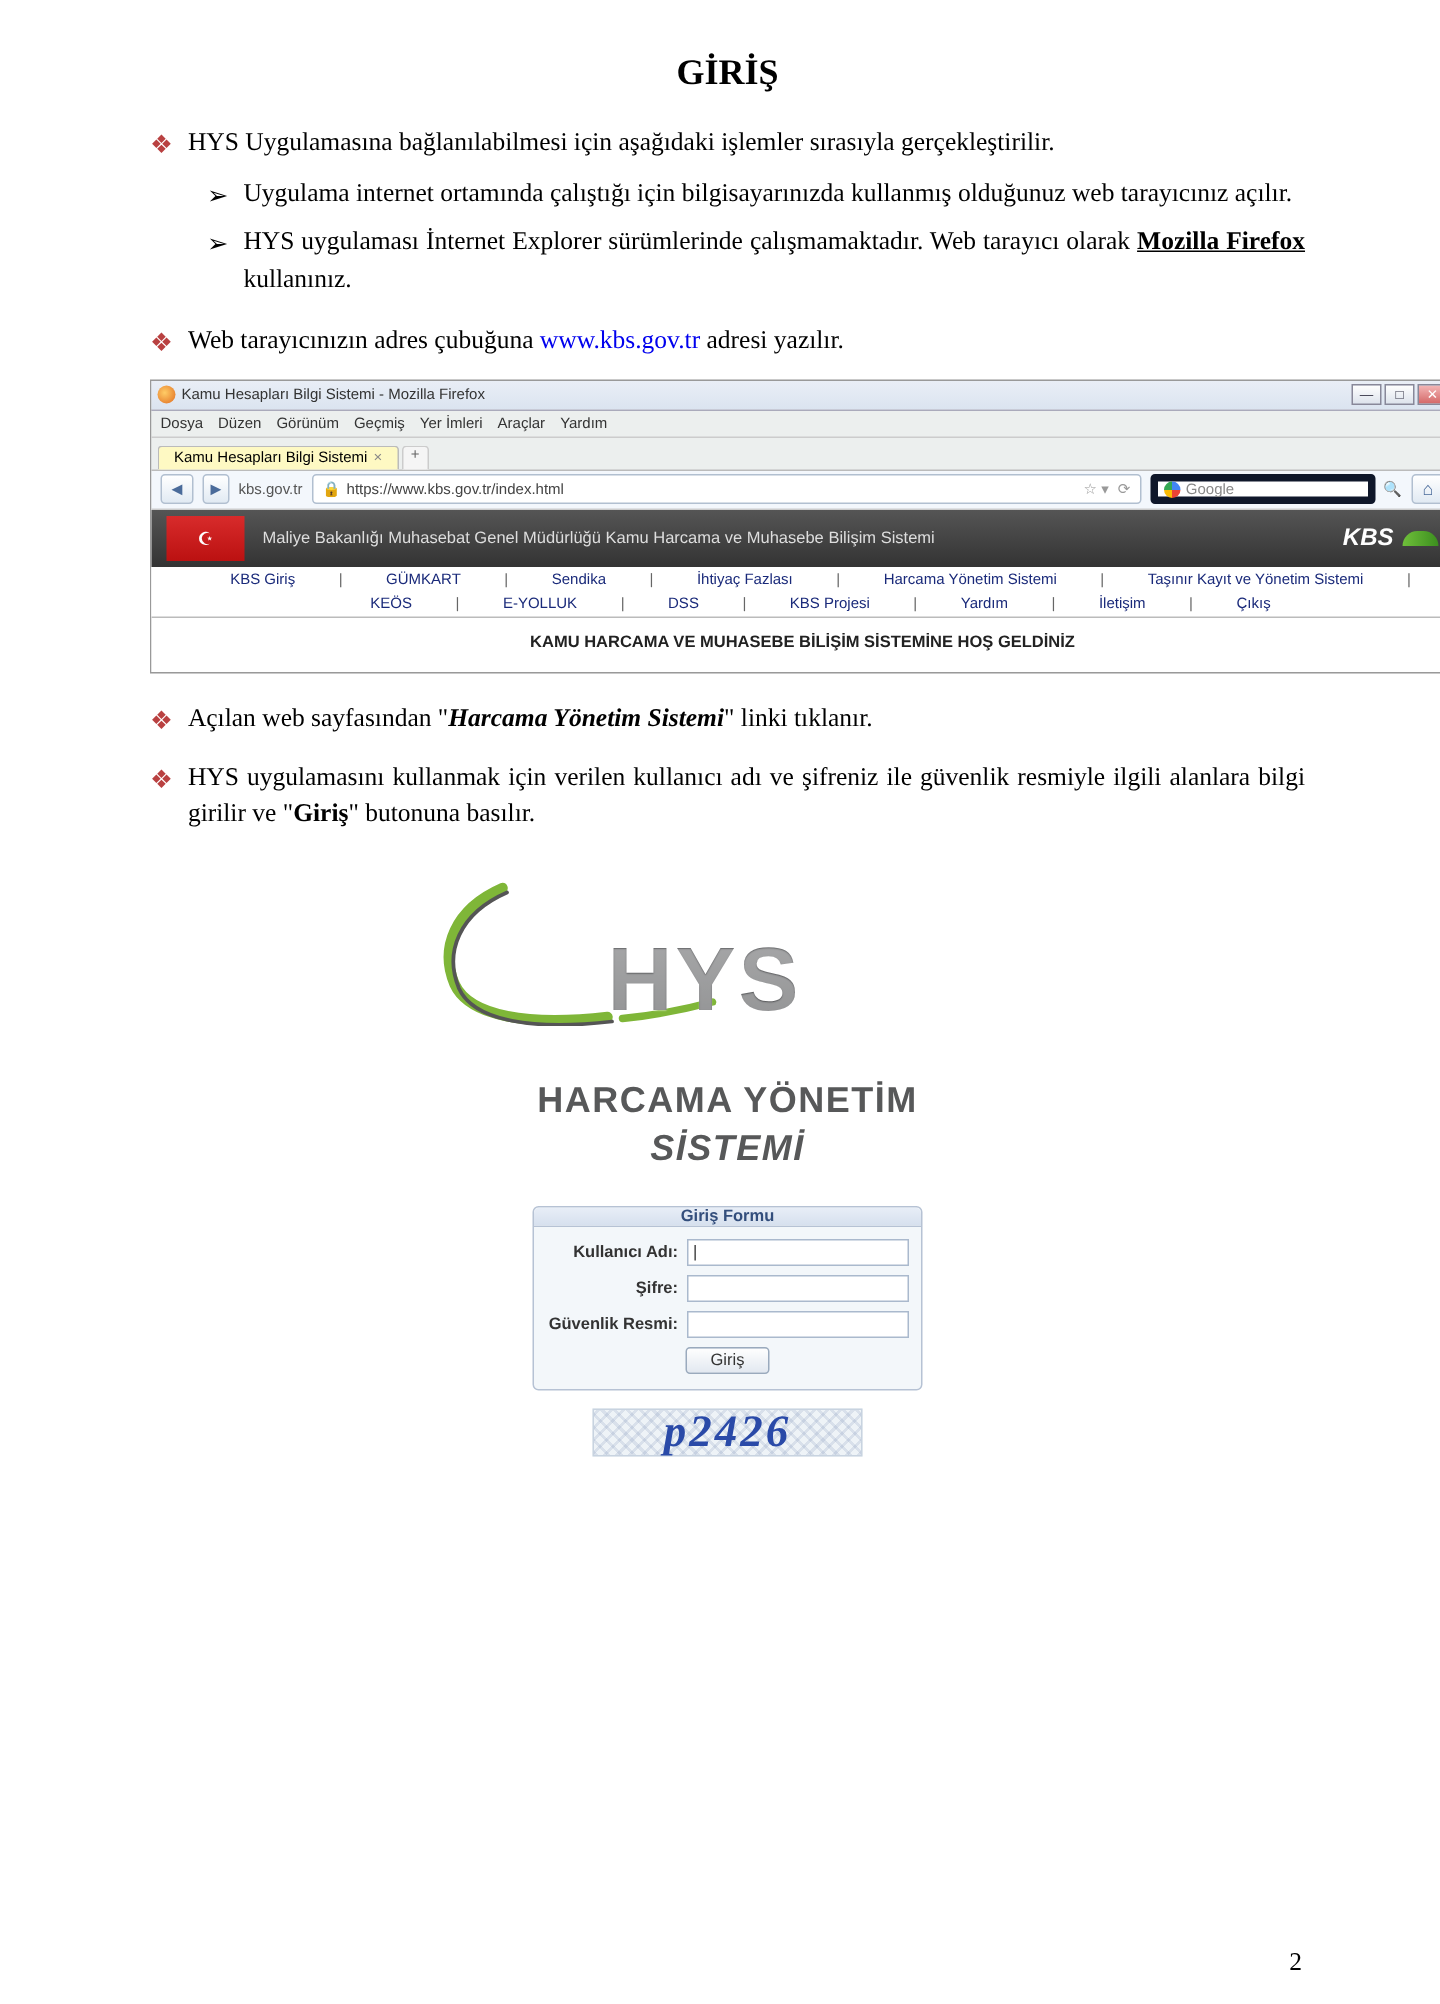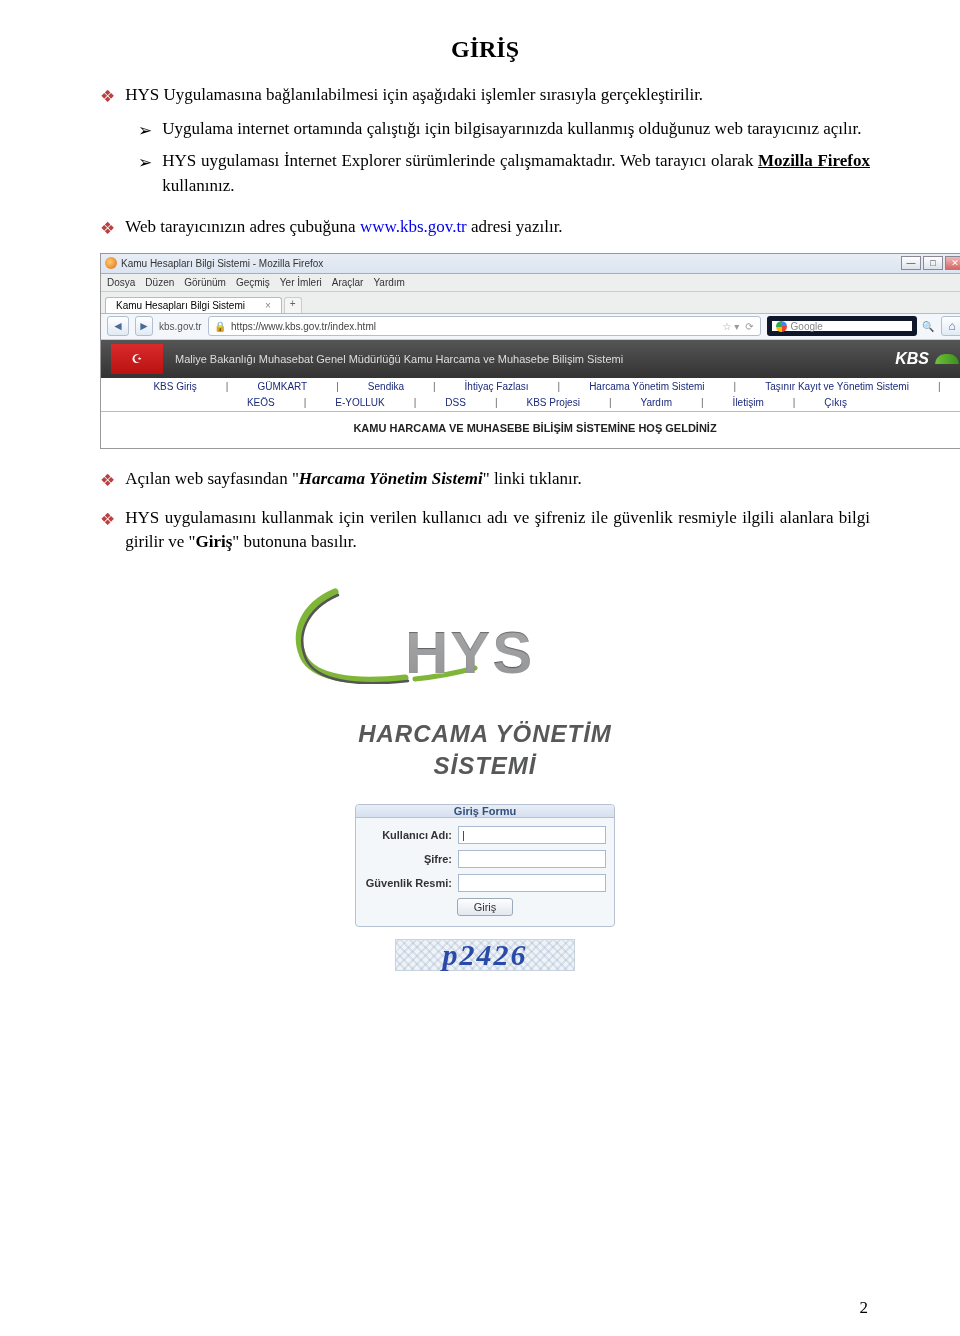--- a/index.html
+++ b/index.html
@@ -109,28 +109,28 @@
   }
   .tabbar {
     height: 22px;
     background: #ecefee;
     display: flex;
     align-items: flex-end;
     padding: 0 4px;
     border-bottom: 1px solid #bbb;
   }
   .tab {
-    background: #ffffff;
+    background: #fef9c3;
     border: 1px solid #bbb;
     border-bottom: none;
     border-radius: 3px 3px 0 0;
     padding: 2px 10px;
     display: flex;
     align-items: flex-end;
-    gap: 20px;
+    gap: 4px;
   }
   .tab-close { color:#888; font-size:10px; }
   .tab-plus {
     width: 18px; height: 16px;
     border: 1px solid #ccc;
     border-bottom: none;
     border-radius: 3px 3px 0 0;
     text-align: center;
     margin-left: 2px;
     color:#666;
@@ -249,21 +249,20 @@
   }
   .swoosh {
     position:absolute;
     left: 40px; top: 0;
     width: 230px; height: 100px;
   }
   .hys-sub {
     font-family: Arial, sans-serif;
     font-size: 24px;
     font-weight: bold;
-    font-style: italic;
     letter-spacing: 1px;
     text-align: center;
     color:#575859;
     margin-top: 10px;
   }
   .hys-sub2 {
     font-family: Arial, sans-serif;
     font-size: 24px;
     font-weight: bold;
     font-style: italic;

